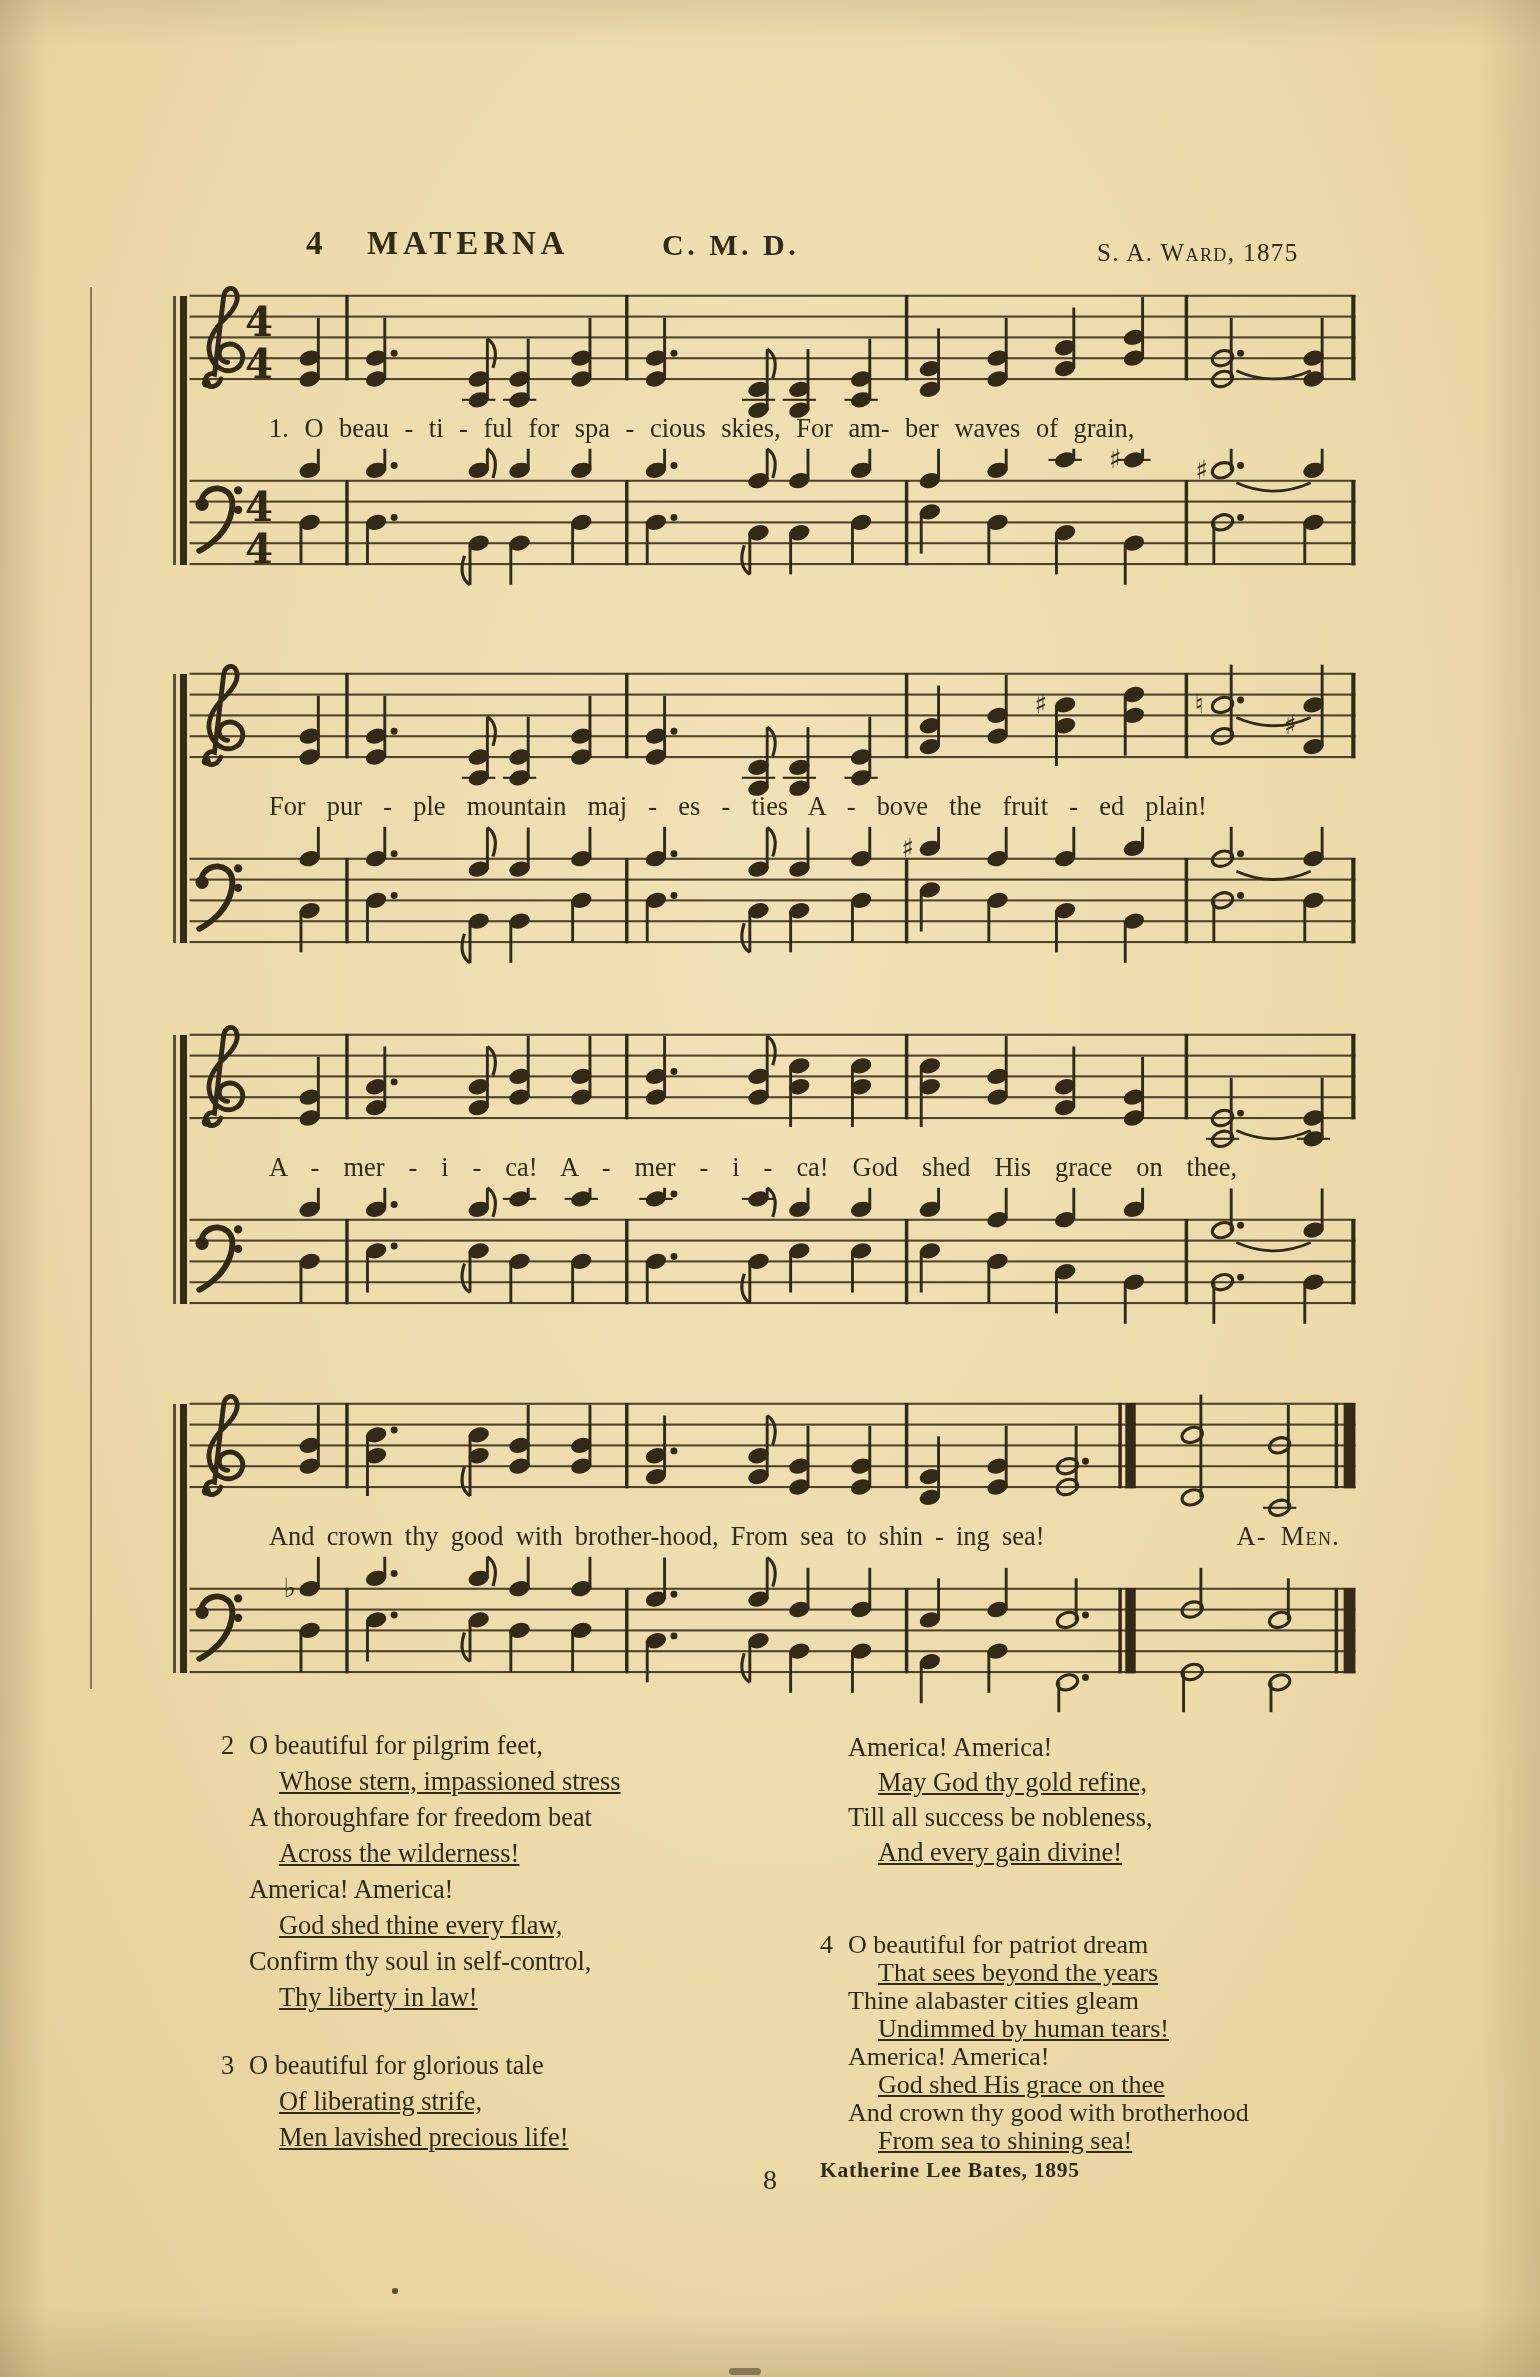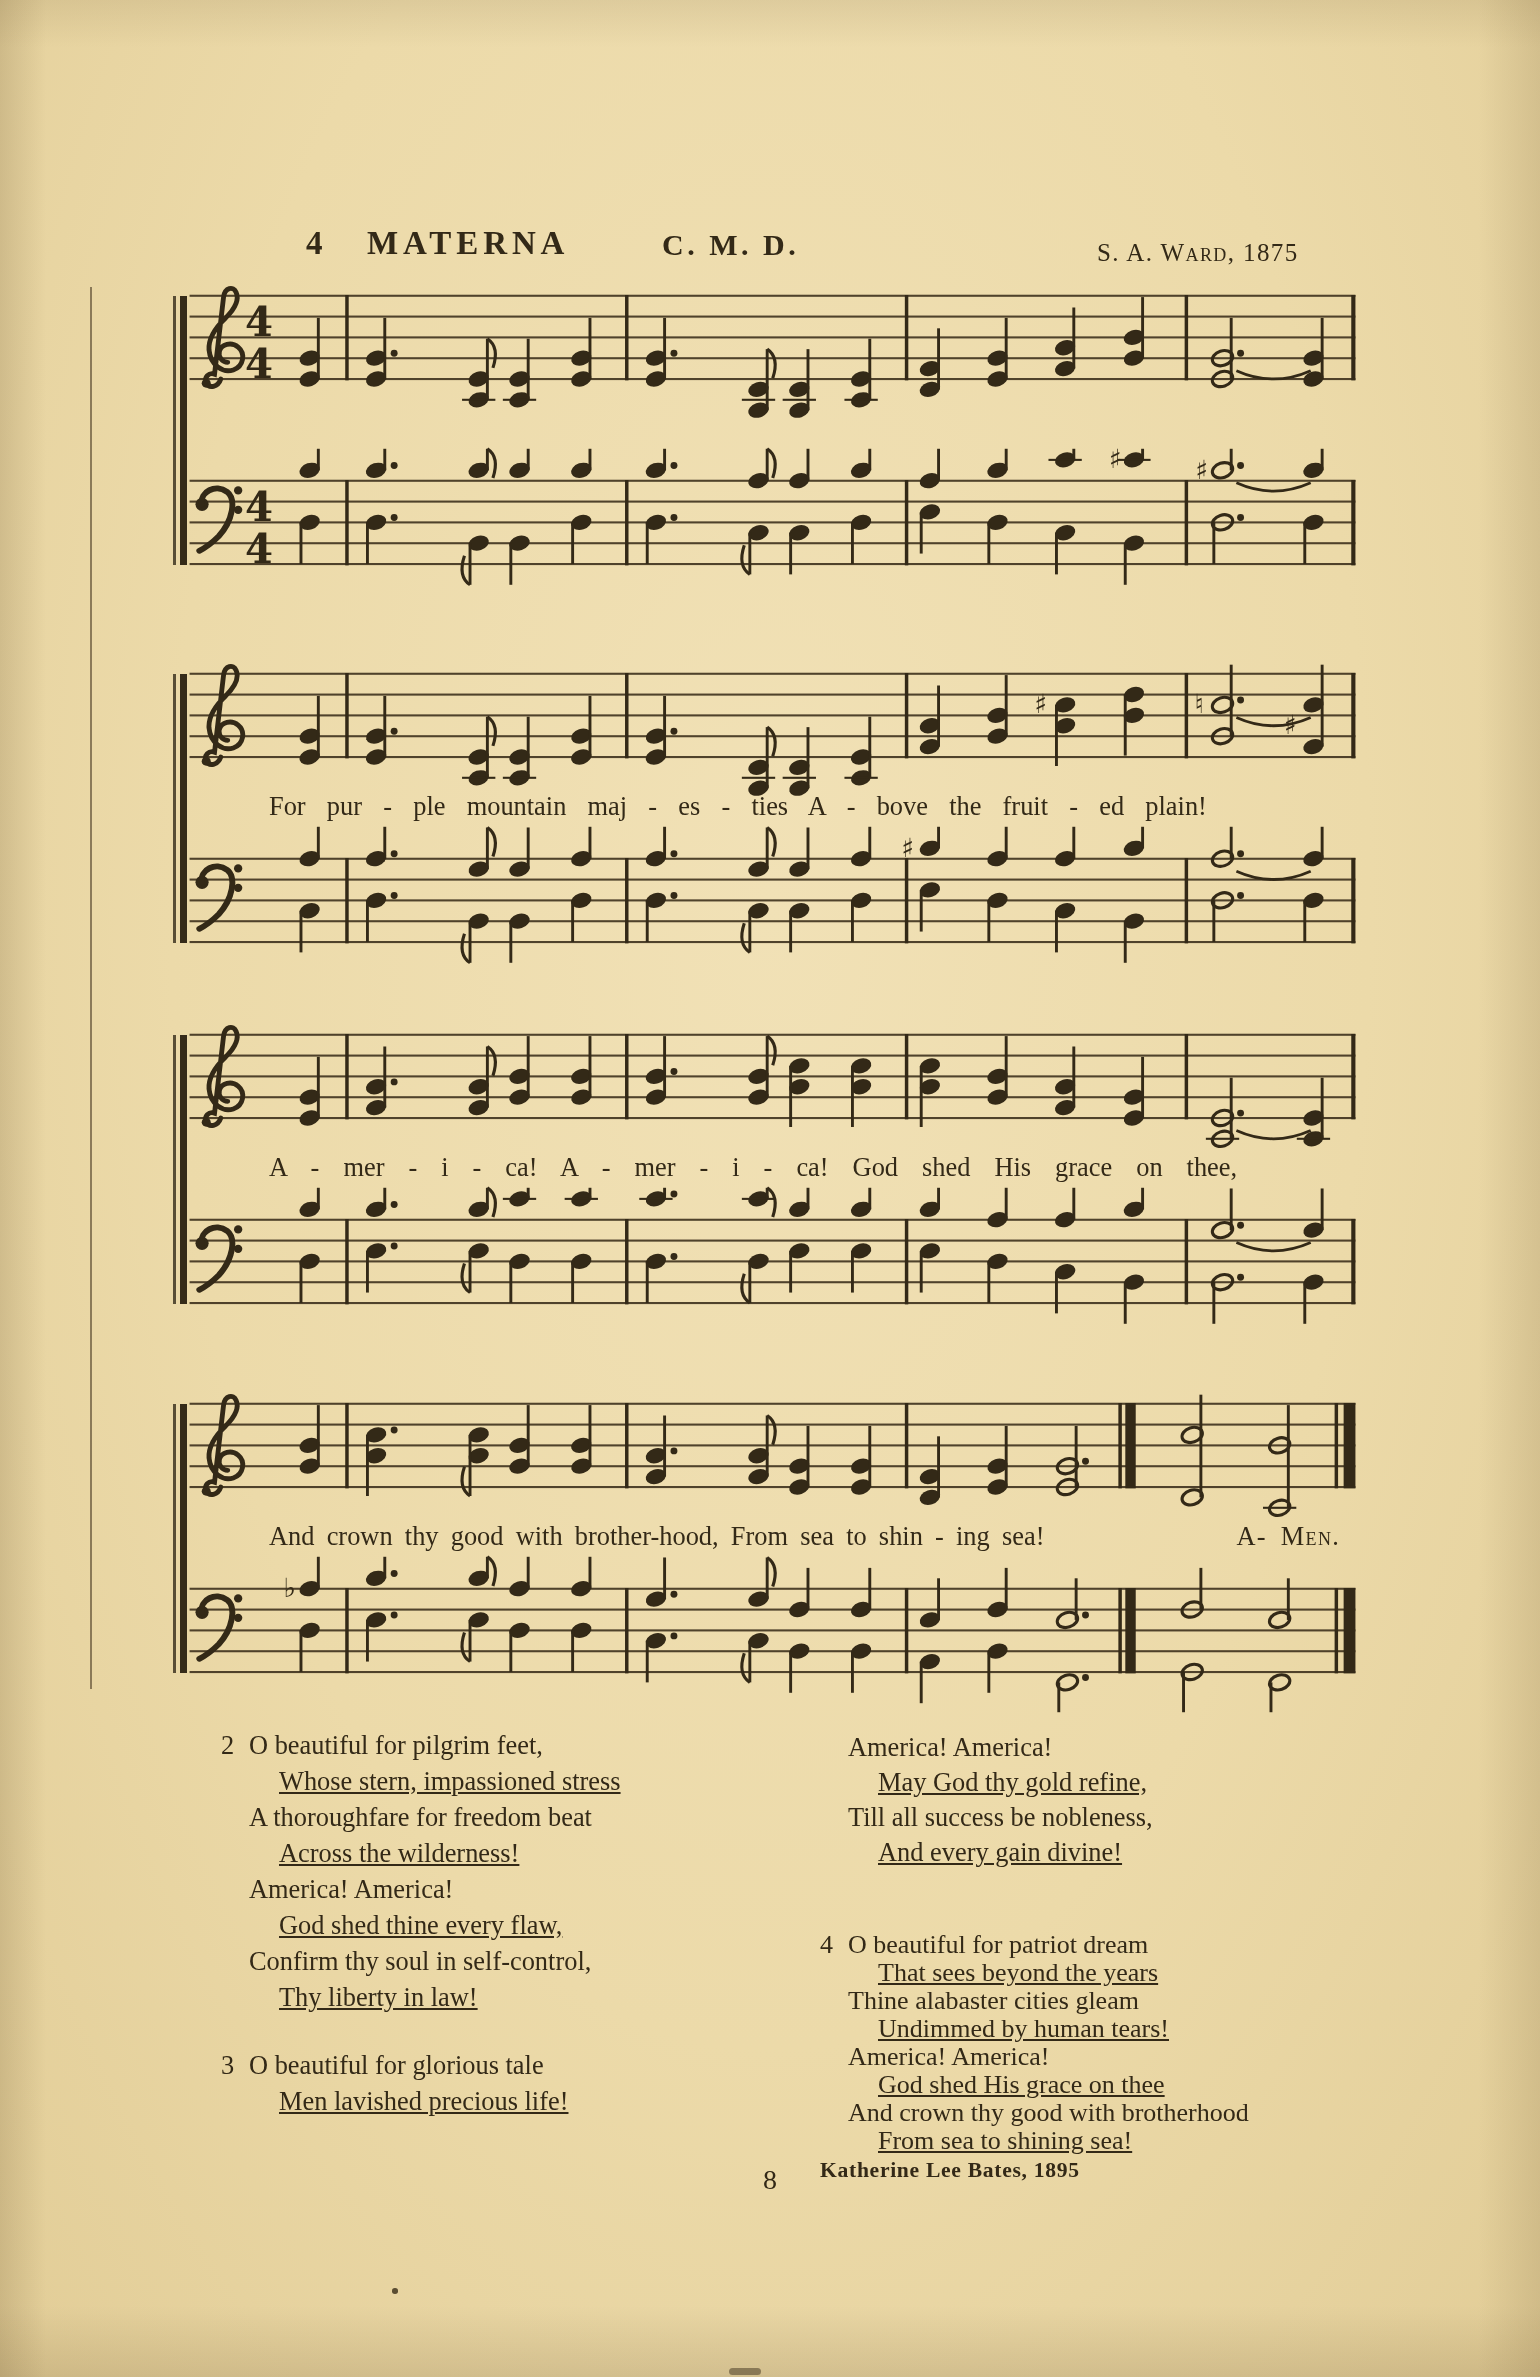--- a/index.html
+++ b/index.html
@@ -163,20 +163,24 @@
             <circle cx="1514.48" cy="133" r="5" fill="#332917"></circle>
           </g>
           <g>
             <ellipse cx="1619.5200000000002" cy="140" rx="15" ry="10.5" transform="rotate(-18 1619.5200000000002 140)" fill="#332917"></ellipse>
             <ellipse cx="1619.5200000000002" cy="170" rx="15" ry="10.5" transform="rotate(-18 1619.5200000000002 170)" fill="#332917"></ellipse>
             <line x1="1632.0200000000002" y1="170" x2="1632.0200000000002" y2="82" stroke="#332917" stroke-width="4.2"></line>
           </g>
           <path d="M 1508.48 158 Q 1562 182 1615.5200000000002 158" stroke="#332917" stroke-width="4" fill="none"></path>
         </g>
       </svg>
+    <div class="lyric" style="word-spacing: 9px;">
+      <span>1. O beau - ti - ful for spa - cious skies, For am- ber waves of grain,</span>
+      <span class="amen"></span>
+    </div>
     <svg class="staff bass" viewBox="0 0 1680 232">
         <g>
           <rect x="0" y="48.6" width="1680" height="3" fill="#41341f" opacity="0.92"></rect>
           <rect x="0" y="78.6" width="1680" height="3" fill="#41341f" opacity="0.92"></rect>
           <rect x="0" y="108.6" width="1680" height="3" fill="#41341f" opacity="0.92"></rect>
           <rect x="0" y="138.6" width="1680" height="3" fill="#41341f" opacity="0.92"></rect>
           <rect x="0" y="168.6" width="1680" height="3" fill="#41341f" opacity="0.92"></rect>
           <g>
             <circle cx="18" cy="84" r="9.5" fill="#332917"></circle>
             <path d="M18 84 C14 66 38 54 54 66 C68 77 62 108 42 130 C34 138 24 146 14 151" fill="none" stroke="#332917" stroke-width="8.5" stroke-linecap="round"></path>
@@ -1002,20 +1006,21 @@
         <div class="vline ind">Whose stern, impassioned stress</div>
         <div class="vline">A thoroughfare for freedom beat</div>
         <div class="vline ind">Across the wilderness!</div>
         <div class="vline">America! America!</div>
         <div class="vline ind">God shed thine every flaw,</div>
         <div class="vline">Confirm thy soul in self-control,</div>
         <div class="vline ind">Thy liberty in law!</div>
       </div>
     <div class="verse">
         <div class="vline"><span class="vnum">3</span>O beautiful for glorious tale</div>
+        <div class="vline ind">Of liberating strife,</div>
         <div class="vline ind">Men lavished precious life!</div>
       </div>
   </div>
 
   <div class="verses-right">
     <div class="verse">
         <div class="vline">America! America!</div>
         <div class="vline ind">May God thy gold refine,</div>
         <div class="vline">Till all success be nobleness,</div>
         <div class="vline ind">And every gain divine!</div>

